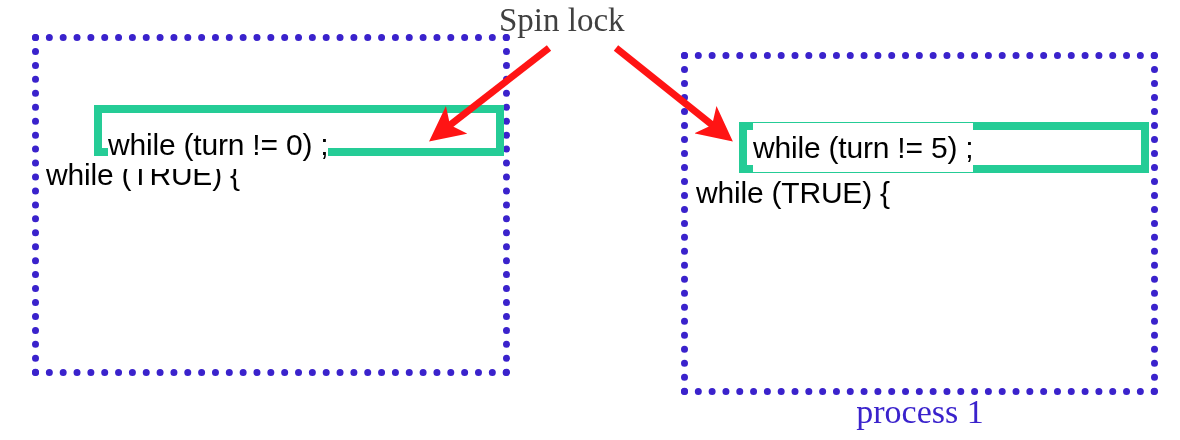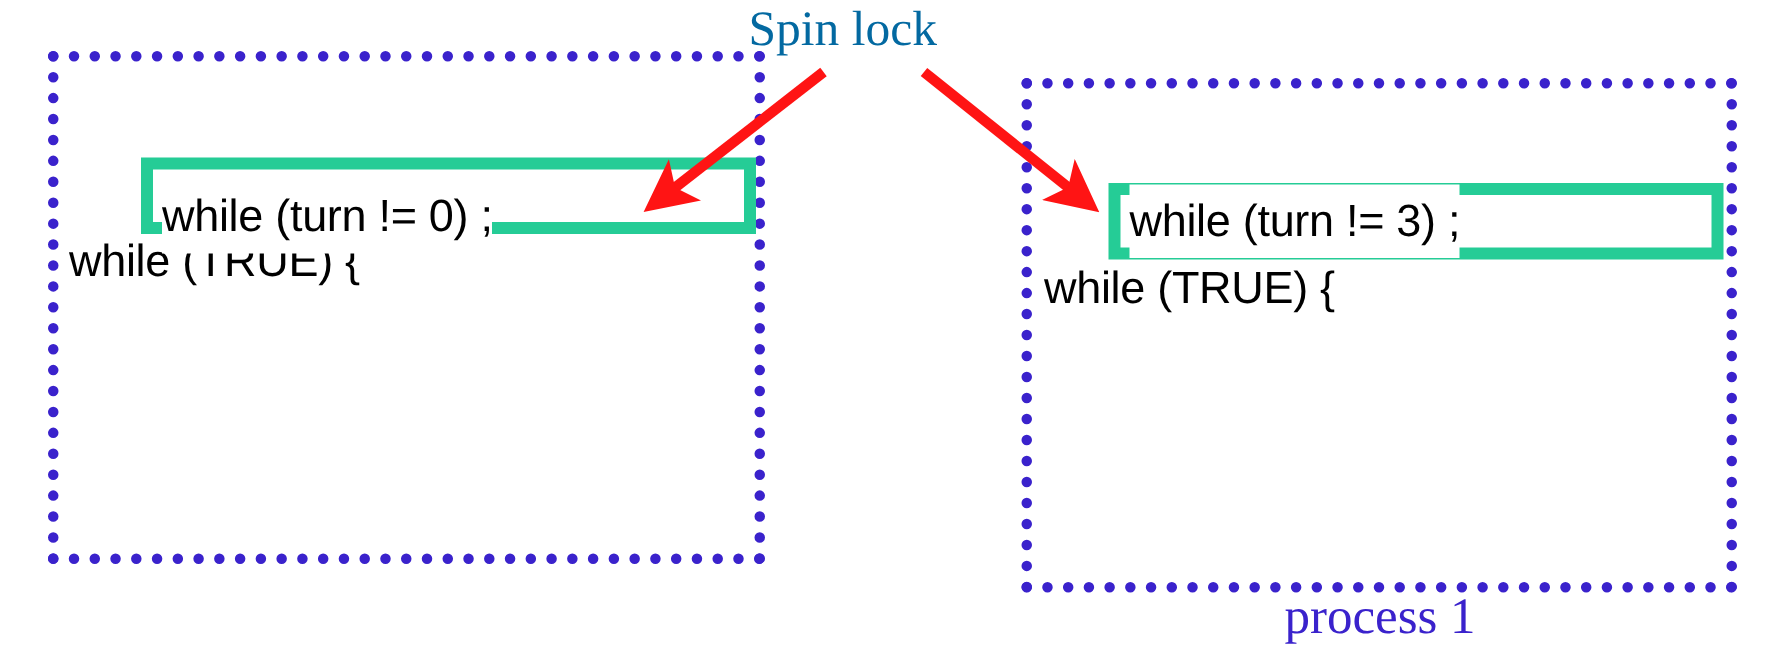--- a/index.html
+++ b/index.html
@@ -123,25 +123,25 @@
   <div class="code-block" id="code-right" style="color: rgb(0, 0, 0);">
     <span class="code-line">while (TRUE) {</span>
     <span class="code-line indent">&nbsp;</span>
     
     
     
     
   </div>
 
   <div class="spin-frame" id="spin-frame-right" style="border-color: rgb(37, 204, 150);"></div>
-  <div class="spin-text" id="spin-text-right" style="color: rgb(0, 0, 0);">while (turn != 3) ;</div>
+  <div class="spin-text" id="spin-text-right" style="color: rgb(0, 0, 0);">while (turn != 5) ;</div>
 
   <div class="proc-caption" id="caption-right" style="color: rgb(58, 34, 204);">process 1</div>
 
-  <div id="spin-label" style="color: #0369a1;">Spin lock</div>
+  <div id="spin-label" style="color: #404040;">Spin lock</div>
 
   <svg id="arrows" viewBox="0 0 1180 440">
     <defs>
       <marker id="ahead" markerWidth="5" markerHeight="5" refX="2.6" refY="2.5" orient="auto">
         <path d="M0,0 L5,2.5 L0,5 L1.2,2.5 Z" fill="#ff1414"></path>
       </marker>
     </defs>
     <line id="arrow-line-left" x1="549" y1="48" x2="442.3118088856801" y2="131.08460900938186" stroke="#ff1414" stroke-width="7" marker-end="url(#ahead)"></line>
     <line id="arrow-line-right" x1="616" y1="48" x2="719.7530495244557" y2="131.0024396195646" stroke="#ff1414" stroke-width="7" marker-end="url(#ahead)"></line>
   </svg>

